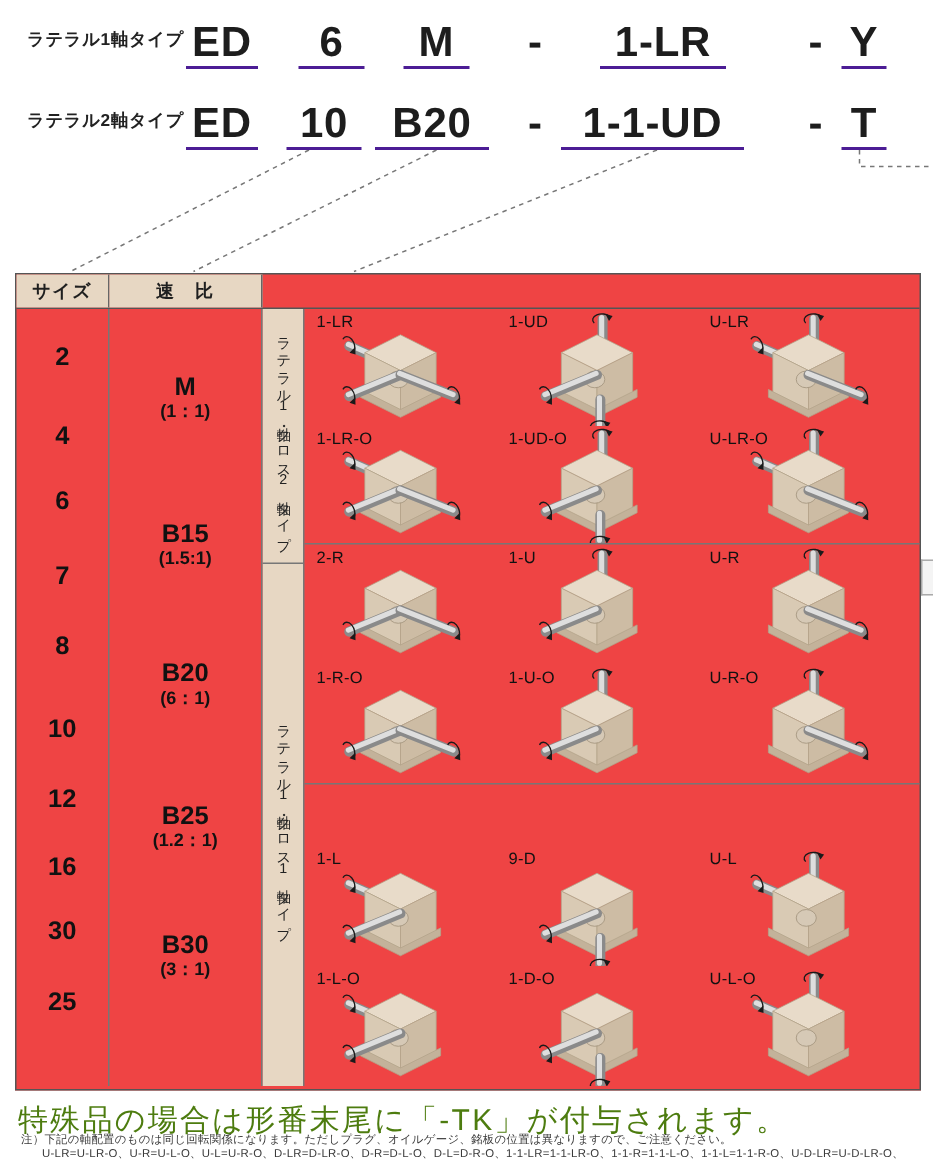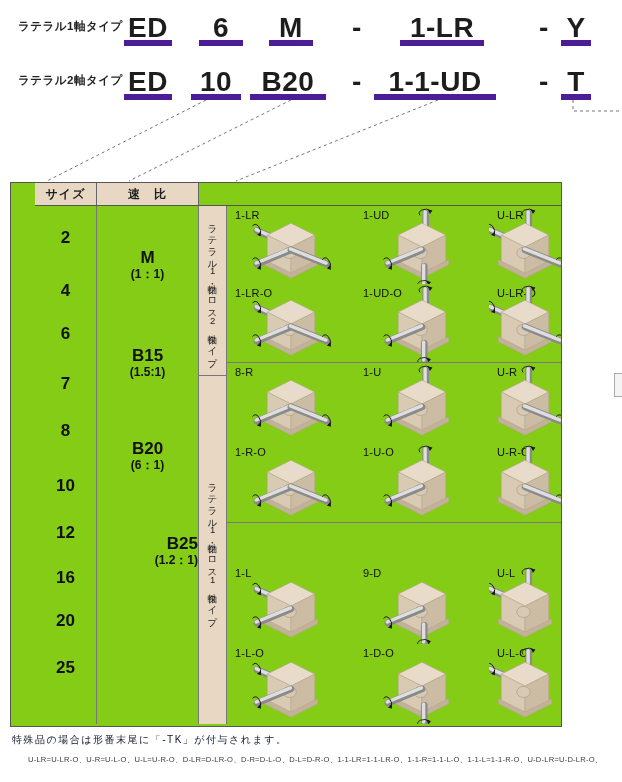--- a/index.html
+++ b/index.html
@@ -5,25 +5,25 @@
   * { margin:0; padding:0; box-sizing:border-box; }
   html,body { background:#fff; }
   body { font-family:"Liberation Sans","DejaVu Sans",sans-serif; color:#1a1a1a; }
   #page { position:relative; width:622px; height:782px; background:#ffffff; overflow:hidden; }
 
   
   #top-area { position:absolute; left:0; top:0; width:516px; height:205px; }
   .model-row { position:absolute; left:0; width:622px; height:46px; }
   .type-label { position:absolute; left:18px; top:7px; font-size:11.5px; font-weight:bold; color:#222; letter-spacing:0.5px; }
   .seg { position:absolute; top:0; height:34px; text-align:center; font-size:28px; font-weight:800; color:#1d1d1d; line-height:32px; letter-spacing:0.5px; }
-  .seg.underlined { border-bottom:6px solid #4c1d95; }
+  .seg.underlined { border-bottom:2px solid #4c1d95; }
   #connector-svg { position:absolute; left:0; top:0; width:622px; height:205px; pointer-events:none; }
 
   
-  #spec-table { position:absolute; left:10px; top:182px; width:552px; height:545px; border:1.5px solid #555; background:#84cc16;padding-left:24px; }
+  #spec-table { position:absolute; left:10px; top:182px; width:604px; height:545px; border:1.5px solid #555; background:#ef4444; }
   #table-header { display:flex; height:23px; border-bottom:1px solid #555; }
   .hcell { background:#e7d7c3; font-size:12px; font-weight:bold; color:#1f1f1f; display:flex; align-items:center; justify-content:center; border-right:1px solid #666; letter-spacing:1px; }
   .hcell.size { width:62px; }
   .hcell.ratio { width:102px; }
   .hcell.arr { flex:1; justify-content:flex-start; padding-left:24px; border-right:none; }
 
   #table-body { display:flex; height:518px; }
   .col-borders { border-right:1px solid #777; position:relative; }
   #size-col { width:62px; }
   #ratio-col { width:102px; }
@@ -41,21 +41,21 @@
   #illo-col { flex:1; display:flex; flex-direction:column; }
   .illo-section { display:grid; grid-template-columns:128px 134px 1fr; }
   .illo-section.s0 { height:170px; border-bottom:1px solid #777; }
   .illo-section.s1 { height:174px; border-bottom:1px solid #777; }
   .illo-section.s2 { height:173px;margin-top:41px; }
   .illo-cell { position:relative; overflow:hidden; }
   .illo-label { position:absolute; left:8px; top:3px; font-size:11px; font-weight:500; color:#111; letter-spacing:0.2px; }
   .illo-cell svg { position:absolute; left:50%; top:52%; transform:translate(-50%,-50%); }
 
   
-  #footer-note { position:absolute; left:12px; top:733px; font-size:10px; color:#0f172a; letter-spacing:1.5px; }
+  #footer-note { position:absolute; left:12px; top:733px; font-size:20px; color:#4d7c0f; letter-spacing:1.5px; }
   #small-notes { position:absolute; left:14px; top:755px; font-size:7.6px; color:#3a3a3a; line-height:9px; letter-spacing:0.2px; }
   .note-line.indent { padding-left:14px; }
 
   #edge-artifact { position:absolute; left:614px; top:373px; width:8px; height:24px; background:#f4f4f4; border:1px solid #aaa; border-right:none; }
 </style>
 </head>
 <body>
 
 <div id="page">
 
@@ -98,39 +98,43 @@
     <div id="table-body">
       <div id="size-col" class="col-borders">
           <div class="size-item" style="top: 22px;">2</div>
           <div class="size-item" style="top: 75px;">4</div>
           <div class="size-item" style="top: 118px;">6</div>
           <div class="size-item" style="top: 168px;">7</div>
           <div class="size-item" style="top: 215px;">8</div>
           <div class="size-item" style="top: 270px;">10</div>
           <div class="size-item" style="top: 317px;">12</div>
           <div class="size-item" style="top: 362px;">16</div>
-          <div class="size-item" style="top: 405px;">20</div>
+          <div class="size-item" style="top: 405px;">30</div>
           <div class="size-item" style="top: 452px;">25</div>
         </div>
       <div id="ratio-col" class="col-borders">
           <div class="ratio-item" style="top: 42px;">
             <div class="ratio-code">M</div>
             <div class="ratio-val">(1：1)</div>
           </div>
           <div class="ratio-item" style="top: 140px;">
             <div class="ratio-code">B15</div>
             <div class="ratio-val">(1.5:1)</div>
           </div>
           <div class="ratio-item" style="top: 233px;">
             <div class="ratio-code">B20</div>
             <div class="ratio-val">(6：1)</div>
           </div>
-          <div class="ratio-item" style="top: 328px; text-align: right;">
+          <div class="ratio-item" style="top: 328px;">
             <div class="ratio-code">B25</div>
             <div class="ratio-val">(1.2：1)</div>
+          </div>
+          <div class="ratio-item" style="top: 414px;">
+            <div class="ratio-code">B30</div>
+            <div class="ratio-val">(3：1)</div>
           </div>
         </div>
       <div id="strip-col">
         <div class="strip-cell first">
           <div class="vlabel">ラテラル1軸・クロス2軸タイプ</div>
         </div>
         <div class="strip-cell second">
           <div class="vlabel">ラテラル1軸・クロス1軸タイプ</div>
         </div>
       </div>
@@ -312,21 +316,21 @@
                   <g transform="translate(48,23) rotate(72)">
                     <path d="M -7.5 3.5 A 7.5 4.8 0 1 1 6.5 -2.4" fill="none" stroke="#1a1a1a" stroke-width="1.2"></path>
                     <polygon points="9,-3 2.6,-4.8 5.8,1.6" fill="#1a1a1a"></polygon>
                   </g>
                 </g>
               </svg>
             </div>
           </div>
           <div class="illo-section s1">
             <div class="illo-cell">
-              <div class="illo-label">8-R</div>
+              <div class="illo-label">2-R</div>
               <svg viewBox="-60 -42 120 84" width="118" height="80">
                 <g transform="scale(0.78)">
                   <polygon points="0,-32 32,-16 0,0 -32,-16" fill="#e8dbc9" stroke="#b3a38a" stroke-width="0.7"></polygon>
                   <polygon points="-32,-16 0,0 0,36 -32,20" fill="#d9cab4" stroke="#b3a38a" stroke-width="0.7"></polygon>
                   <polygon points="0,0 32,-16 32,20 0,36" fill="#cdbca4" stroke="#b3a38a" stroke-width="0.7"></polygon>
                   <polygon points="-36,17 0,35 36,17 36,24 0,42 -36,24" fill="#c3b29a" stroke="#b3a38a" stroke-width="0.7"></polygon>
                   <ellipse cx="-2" cy="8" rx="9" ry="7.5" fill="#d6c9b6" stroke="#a59680" stroke-width="0.8"></ellipse>
                   <line x1="0" y1="4" x2="-46" y2="23" stroke="#8a8a8a" stroke-width="9" stroke-linecap="round"></line>
                   <line x1="-0.8" y1="2.6" x2="-46.8" y2="21.6" stroke="#dedede" stroke-width="4.6" stroke-linecap="round"></line>
                   <line x1="0" y1="4" x2="48" y2="23" stroke="#8a8a8a" stroke-width="9" stroke-linecap="round"></line>
@@ -608,16 +612,17 @@
                 </g>
               </svg>
             </div>
           </div>
         </div>
     </div>
   </div>
 
   <div id="footer-note">特殊品の場合は形番末尾に「-TK」が付与されます。</div>
   <div id="small-notes">
+      <div class="note-line">注）下記の軸配置のものは同じ回転関係になります。ただしプラグ、オイルゲージ、銘板の位置は異なりますので、ご注意ください。</div>
       <div class="note-line indent">U-LR=U-LR-O、U-R=U-L-O、U-L=U-R-O、D-LR=D-LR-O、D-R=D-L-O、D-L=D-R-O、1-1-LR=1-1-LR-O、1-1-R=1-1-L-O、1-1-L=1-1-R-O、U-D-LR=U-D-LR-O、</div>
     </div>
   <div id="edge-artifact"></div>
 </div>
 
 </body></html>

